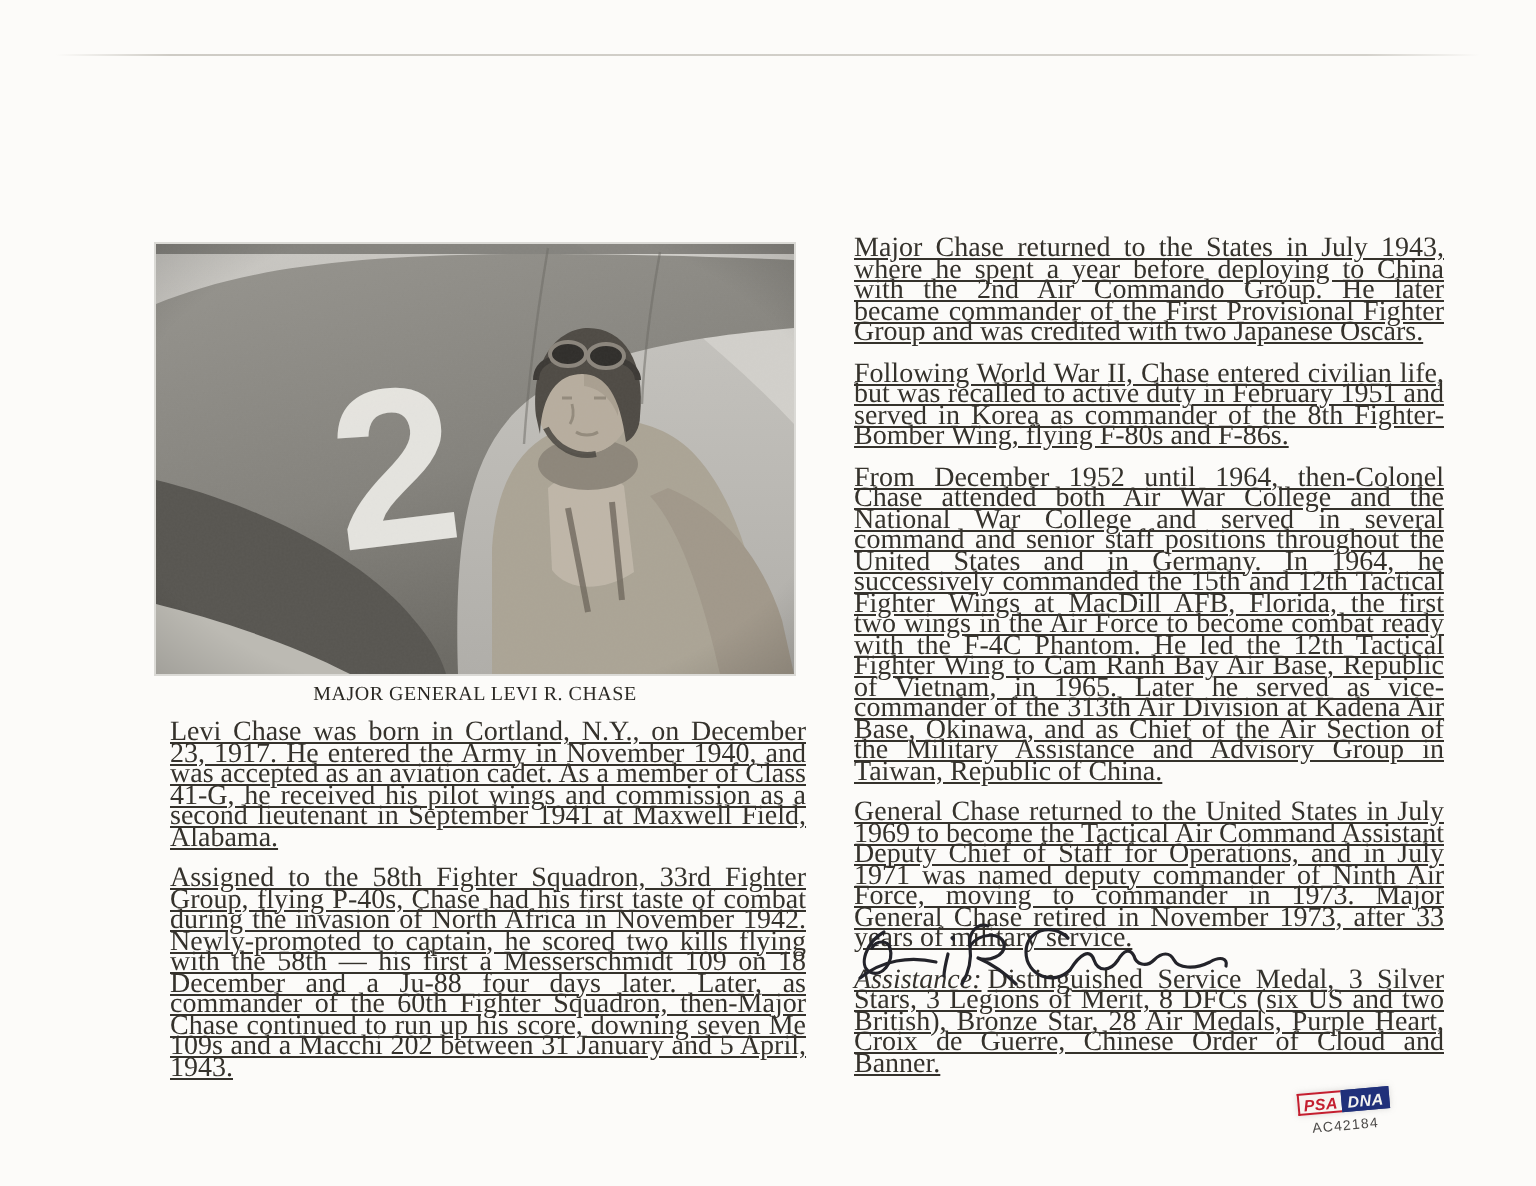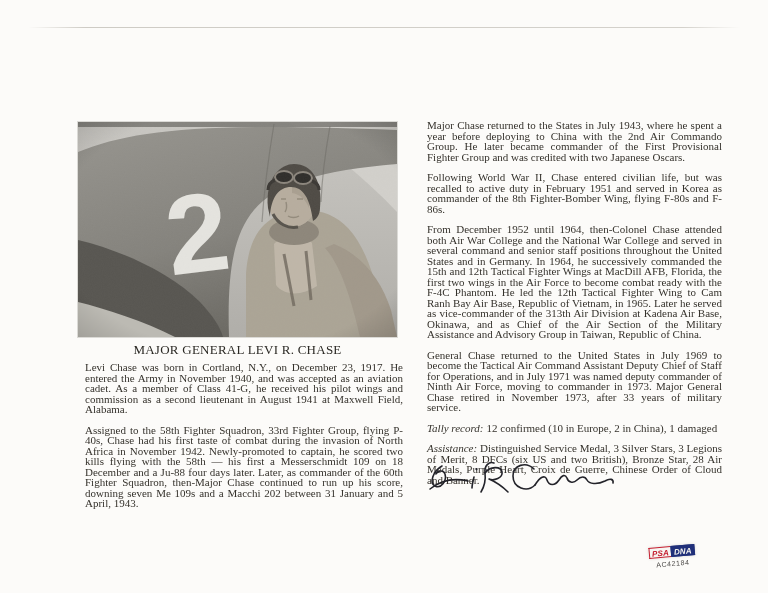--- a/index.html
+++ b/index.html
@@ -16,30 +16,30 @@
   }
   .photo-frame{
     position:absolute;left:78px;top:122px;width:319px;height:215px;
     box-shadow:0 0 0 1px rgba(120,118,112,.25);
     background:#aeaca7;
   }
   .photo-frame svg{display:block;}
   .caption{
     position:absolute;left:70px;top:342px;width:335px;
     text-align:center;
-    font-size:13px;letter-spacing:.25px;
+    font-size:10px;letter-spacing:.25px;
     color:#2b2924;
   }
   .col{position:absolute;color:#35322c;}
   .col-left{left:85px;top:362px;width:318px;}
   .col-right{left:427px;top:120px;width:295px;}
   .col p{
     margin:0 0 10px 0;
-    font-size:11px;line-height:10.5px;
-    text-align:justify;text-justify:inter-word;
+    font-size:14px;line-height:10.5px;
+    text-align:justify;text-justify:inter-word;text-decoration:underline;
   }
   .lead{font-style:italic;margin-right:3px;}
   .tally-line{margin-bottom:10px;}
   .decorations-line{margin-bottom:4px;}
   .signature{
     position:absolute;left:426px;top:454px;width:192px;height:46px;
   }
   .sticker{
     position:absolute;left:646px;top:541px;width:52px;
     transform:rotate(-5deg);
@@ -142,32 +142,29 @@
     <rect x="0" y="0" width="319" height="5" fill="#6e6c67" opacity="0.75"></rect>
 
     <rect x="0" y="0" width="319" height="215" filter="url(#grain)" opacity="0.10"></rect>
     <rect x="0" y="0" width="319" height="215" fill="url(#gVig)"></rect>
   </svg>
 </div>
 
 <div class="caption">MAJOR GENERAL LEVI R. CHASE</div>
 
 <div class="col col-left">
-  <p>Levi Chase was born in Cortland, N.Y., on December 23, 1917. He entered the Army in November 1940, and was accepted as an aviation cadet. As a member of Class 41-G, he received his pilot wings and commission as a second lieutenant in August 1941 at Maxwell Field, Alabama.</p>
+  <p>Levi Chase was born in Cortland, N.Y., on December 23, 1917. He entered the Army in November 1940, and was accepted as an aviation cadet. As a member of Class 41-G, he received his pilot wings and commission as a second lieutenant in September 1941 at Maxwell Field, Alabama.</p>
   <p>Assigned to the 58th Fighter Squadron, 33rd Fighter Group, flying P-40s, Chase had his first taste of combat during the invasion of North Africa in November 1942. Newly-promoted to captain, he scored two kills flying with the 58th — his first a Messerschmidt 109 on 18 December and a Ju-88 four days later. Later, as commander of the 60th Fighter Squadron, then-Major Chase continued to run up his score, downing seven Me 109s and a Macchi 202 between 31 January and 5 April, 1943.</p>
 </div>
 
 <div class="col col-right">
   <p>Major Chase returned to the States in July 1943, where he spent a year before deploying to China with the 2nd Air Commando Group. He later became commander of the First Provisional Fighter Group and was credited with two Japanese Oscars.</p>
   <p>Following World War II, Chase entered civilian life, but was recalled to active duty in February 1951 and served in Korea as commander of the 8th Fighter-Bomber Wing, flying F-80s and F-86s.</p>
   <p>From December 1952 until 1964, then-Colonel Chase attended both Air War College and the National War College and served in several command and senior staff positions throughout the United States and in Germany. In 1964, he successively commanded the 15th and 12th Tactical Fighter Wings at MacDill AFB, Florida, the first two wings in the Air Force to become combat ready with the F-4C Phantom. He led the 12th Tactical Fighter Wing to Cam Ranh Bay Air Base, Republic of Vietnam, in 1965. Later he served as vice-commander of the 313th Air Division at Kadena Air Base, Okinawa, and as Chief of the Air Section of the Military Assistance and Advisory Group in Taiwan, Republic of China.</p>
   <p>General Chase returned to the United States in July 1969 to become the Tactical Air Command Assistant Deputy Chief of Staff for Operations, and in July 1971 was named deputy commander of Ninth Air Force, moving to commander in 1973. Major General Chase retired in November 1973, after 33 years of military service.</p>
-  <p class="tally-line">
-    <span class="lead">Tally record:</span><span>12 confirmed (10 in Europe, 2 in China), 1 damaged</span>
-  </p>
   <p class="decorations-line">
     <span class="lead">Assistance:</span><span>Distinguished Service Medal, 3 Silver Stars, 3 Legions of Merit, 8 DFCs (six US and two British), Bronze Star, 28 Air Medals, Purple Heart, Croix de Guerre, Chinese Order of Cloud and Banner.</span>
   </p>
 </div>
 
 <svg class="signature" viewBox="0 0 192 46">
   <title>Levi R Chase</title>
   <g stroke="#23232a" stroke-width="1.6" fill="none" stroke-linecap="round" stroke-linejoin="round">
     <path d="M16,12 C7,17 3,29 9,32 C15,35 21,27 19,20 C18,16 12,16 10,20"></path>
     <path d="M4,35 C15,26 29,24 42,27"></path>

